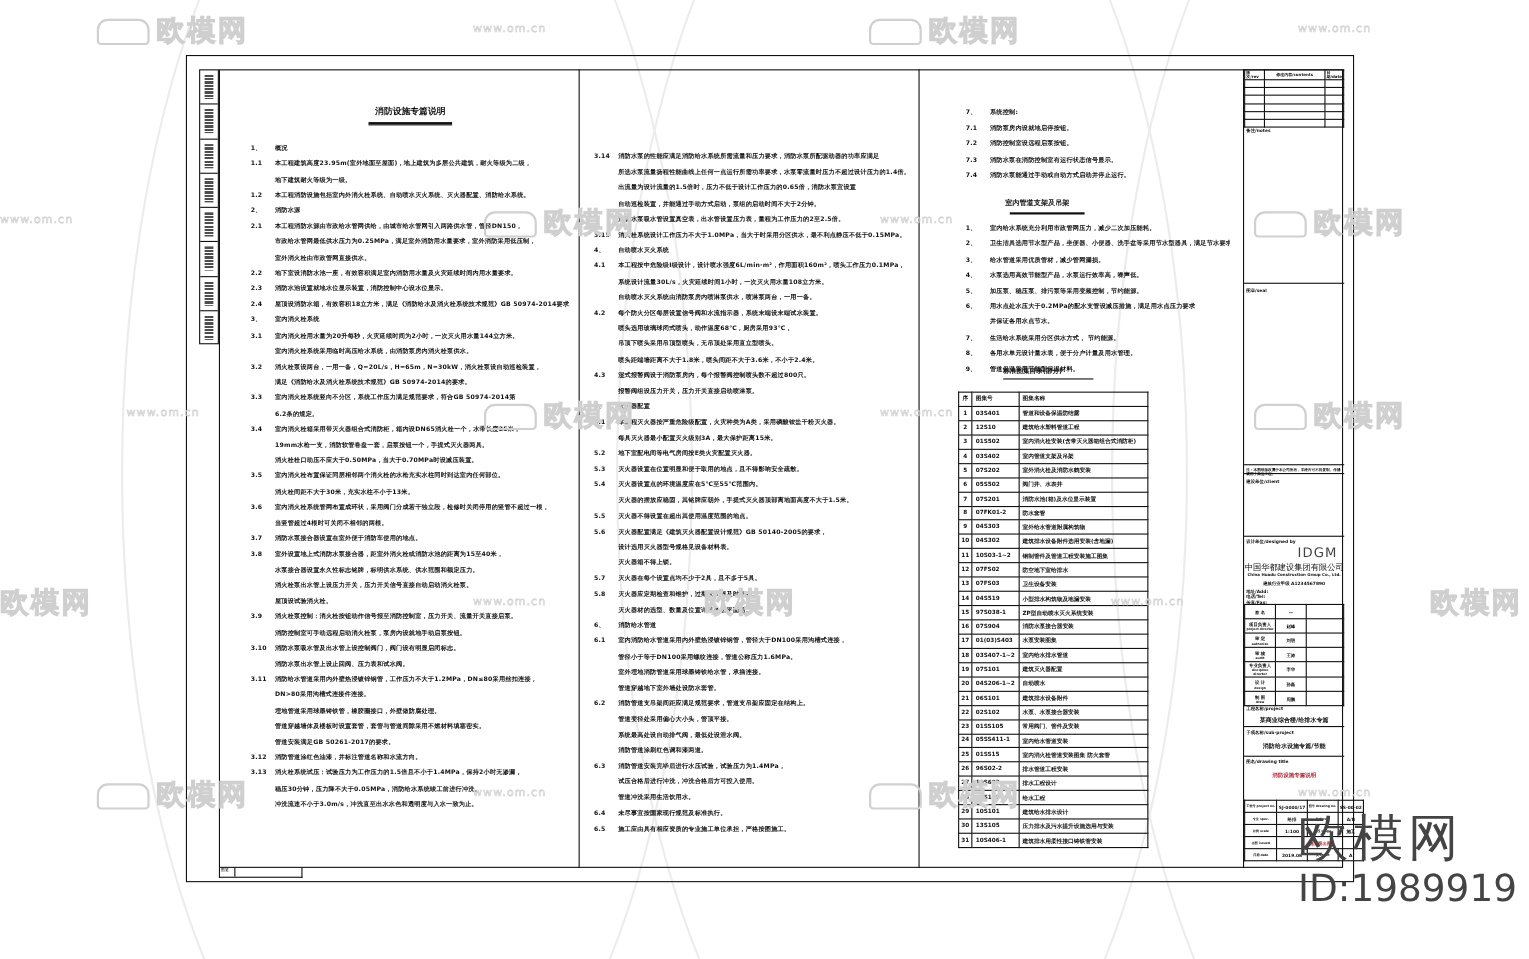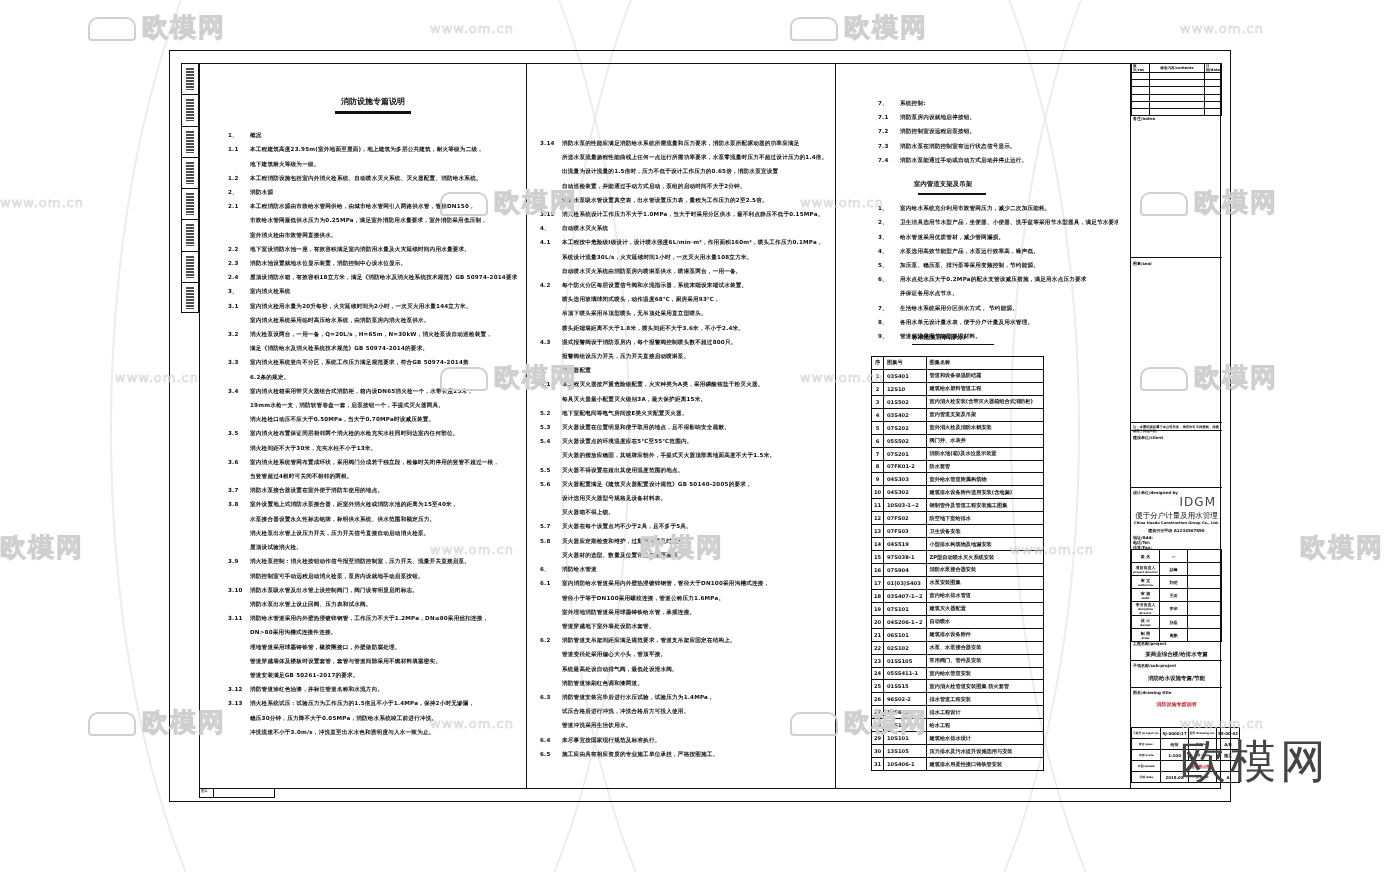--- a/index.html
+++ b/index.html
@@ -2,21 +2,21 @@
 <html><head>
 <meta charset="utf-8">
 <style>
   * { box-sizing: border-box; margin: 0; padding: 0; }
   html, body { width: 1390px; height: 872px; background: #ffffff; overflow: hidden; }
   body { position: relative; font-family: "DejaVu Sans", sans-serif; color: #111; }
 
   .wm { position: absolute; color: #d4d4d4; font-family: "DejaVu Sans", sans-serif; pointer-events: none; z-index: 5; }
   .wm-logo { font-size: 26px; font-weight: bold; letter-spacing: 2px; -webkit-text-stroke: 1px #cfcfcf; color: transparent; }
   .wm-logo .sofa { display: inline-block; width: 48px; height: 24px; border: 2px solid #d0d0d0; border-radius: 10px 10px 4px 4px; vertical-align: middle; margin-right: 6px; }
-  .wm-url { font-size: 13px; letter-spacing: 1px; -webkit-text-stroke: 0.6px #cfcfcf; color: transparent; }
+  .wm-url { font-size: 10px; letter-spacing: 1px; -webkit-text-stroke: 0.6px #cfcfcf; color: transparent; }
   .wm-arc { position: absolute; border: 2px solid #ececec; border-radius: 50%; pointer-events: none; z-index: 1; }
 
   .sheet { position: absolute; left: 169px; top: 50px; width: 1062px; height: 752px; border: 1.5px solid #111; background: transparent; z-index: 2; }
   .inner { position: absolute; left: 199px; top: 63px; width: 1022px; height: 726px; border: 1.3px solid #111; z-index: 2; }
   .divider { position: absolute; top: 63px; height: 726px; width: 0; border-left: 1.2px solid #111; z-index: 2; }
 
   .left-strip { position: absolute; left: 181px; top: 63px; width: 18px; height: 250px; border: 1px solid #111; z-index: 2; }
   .left-strip .cell { height: 31.25px; border-bottom: 1px solid #111; position: relative; }
   .left-strip .cell:last-child { border-bottom: none; }
   .left-strip .cell span { position: absolute; left: 4px; top: 4px; width: 8px; height: 22px; background: repeating-linear-gradient(180deg, #222 0 2px, transparent 2px 3px); opacity: .8; }
@@ -454,21 +454,21 @@
   <div class="lbl" style="top:53px;">备注/notes</div>
   <div class="row" style="top:0;height:195px;"></div>
   <div class="lbl" style="top:198px;">图章/seal</div>
   <div class="row" style="top:0;height:360px;"></div>
   <div class="lbl" style="top:362px;font-size:3.3px;width:88px;line-height:4px;">注：本图纸版权属于本公司所有，未经许可不得复制、传播或用于其他工程。</div>
   <div class="lbl" style="top:372px;">建设单位/client</div>
   <div class="row" style="top:0;height:368px;"></div>
   <div class="row" style="top:0;height:425px;"></div>
   <div class="lbl" style="top:427px;">设计单位/designed by</div>
   <div class="company" style="top:432px;text-align:right;padding-right:6px;font-size:12px;font-weight:normal;color:#444;letter-spacing:1px;">IDGM</div>
-  <div class="company" style="top:448px;font-size:7.5px;font-weight:normal;">便于分户计量及用水管理</div>
+  <div class="company" style="top:448px;font-size:7.5px;font-weight:normal;">中国华都建设集团有限公司</div>
   <div class="company" style="top:458px;font-size:3.6px;">China Huadu Construction Group Co., Ltd.</div>
   <div class="company" style="top:465px;font-size:4px;">建筑行业甲级 A1234567890</div>
   <div class="lbl" style="top:472px;">地址/Add:</div>
   <div class="lbl" style="top:477px;">电话/Tel:</div>
   <div class="lbl" style="top:482px;">传真/Fax:</div>
 
   <table class="sign-table" style="top:486px;">
     <tbody>
         <tr>
       <td style="width:28px;">签 名</td>
@@ -568,13 +568,14 @@
           <td>A</td>
         </tr>
       </tbody>
   </table>
 </div>
 
 <div class="stamp"><span>图签</span></div>
 
 <div class="big-wm">
   <div class="cn">欧模网</div>
+  <div class="id">ID:1989919</div>
 </div>
 
 </body></html>

